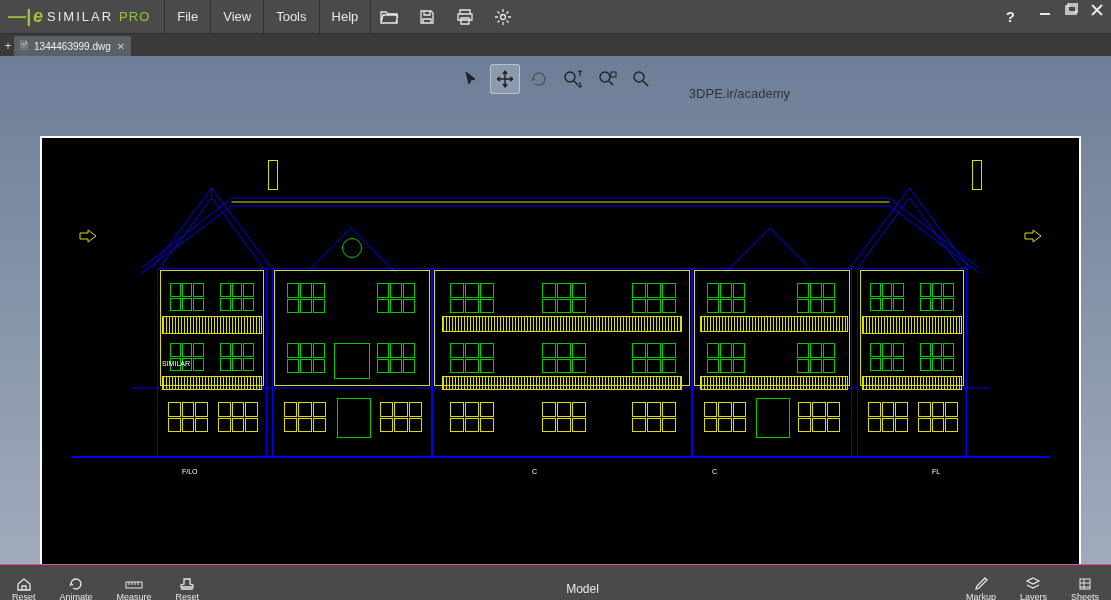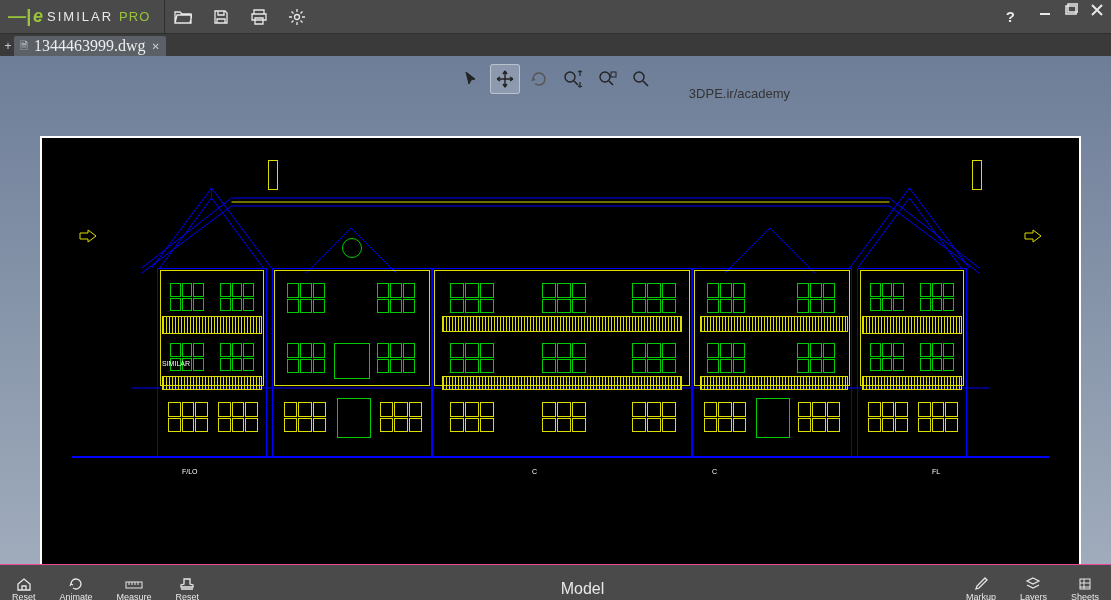--- a/index.html
+++ b/index.html
@@ -20,40 +20,40 @@
   .toolbar-icon{width:20px;height:20px;display:flex;align-items:center;justify-content:center;color:#e8e8e8;cursor:pointer;}
   .window-controls{position:absolute;right:4px;top:2px;display:flex;gap:6px;align-items:center;}
   .win-btn{width:20px;height:16px;display:flex;align-items:center;justify-content:center;color:#e8e8e8;cursor:pointer;}
   .help-q{position:absolute;right:96px;top:8px;color:#e8e8e8;font-size:15px;font-weight:bold;cursor:pointer;}
 
   
   .tab-strip{height:22px;background:#3a3a3a;display:flex;align-items:flex-end;padding-left:2px;}
   .tab-add{width:12px;height:20px;color:#ccc;font-size:12px;display:flex;align-items:center;justify-content:center;cursor:pointer;}
   .tab{background:#5a6066;height:20px;display:flex;align-items:center;padding:0 6px;gap:6px;border-radius:2px 2px 0 0;cursor:pointer;}
   .tab-icon{font-size:10px;color:#ddd;}
-  .tab-label{font-size:16px;color:#eee;font-family:Liberation Serif, serif;}
+  .tab-label{font-size:10px;color:#eee;}
   .tab-close{font-size:10px;color:#ccc;cursor:pointer;}
 
   
   .workspace{position:relative;height:calc(600px - 34px - 22px - 36px);background:linear-gradient(#6e7e98,#a0acbc);}
   .view-toolbar{position:absolute;top:8px;left:50%;transform:translateX(-50%);display:flex;gap:4px;align-items:center;}
   .view-btn{width:30px;height:30px;display:flex;align-items:center;justify-content:center;border-radius:3px;cursor:pointer;}
   .view-btn.active{background:rgba(255,255,255,.2);border:1px solid rgba(255,255,255,0.4);}
   .view-btn svg{stroke:#333;fill:none;}
   .watermark{position:absolute;top:30px;right:321px;color:#333;font-size:13px;}
 
   .canvas{position:absolute;left:40px;right:30px;top:80px;bottom:0;background:#000;border-top:2px solid #fff;border-left:2px solid #fff;border-right:2px solid #fff;overflow:hidden;}
 
   
   .bottombar{height:48px;background:#4a4a4a;display:flex;align-items:center;border-top:1px solid #ec4899;}
   .bottom-group-left{display:flex;gap:0;}
   .bottom-btn{display:flex;flex-direction:column;align-items:center;justify-content:center;padding:2px 12px;color:#e8e8e8;cursor:pointer;gap:0px;}
   .bottom-btn .ico{height:16px;display:flex;align-items:center;justify-content:center;}
   .bottom-btn .lbl{font-size:9px;}
-  .bottom-center{flex:1;text-align:center;color:#e8e8e8;font-size:16px;}
+  .bottom-center{flex:1;text-align:center;color:#e8e8e8;font-size:12px;}
   .bottom-group-right{display:flex;}
 
   
   .cad{position:absolute;left:30px;right:30px;top:20px;height:300px;}
   .ground{position:absolute;left:0;right:0;bottom:0;height:2px;background:#0000ff;}
   .outline{position:absolute;border:1px solid #0000ff;}
   .block{position:absolute;border:1px solid #dddd00;}
   .green{position:absolute;border:1px solid #00cc00;}
   .yellow{position:absolute;background:repeating-linear-gradient(90deg,#dddd00 0 1px,transparent 1px 3px);border:1px solid #dddd00;}
   .chimney{position:absolute;width:10px;height:30px;border:1px solid #dddd00;}
@@ -71,20 +71,26 @@
 </head>
 <body>
 
 <div class="menubar">
   <div class="logo">
     <span class="logo-mark">—|</span>
     <span class="logo-mark" style="margin-left:-2px">e</span>
     <span class="logo-text">SIMILAR</span>
     <span class="logo-pro">PRO</span>
   </div>
+  <div class="menu-items">
+    <div class="menu-item">File</div>
+    <div class="menu-item">View</div>
+    <div class="menu-item">Tools</div>
+    <div class="menu-item">Help</div>
+  </div>
   <div class="toolbar-icons">
     <div class="toolbar-icon">
       <svg width="18" height="16" viewBox="0 0 18 16">
           <path d="M1 3h5l2 2h9v9H1z M3 6h15l-2 8H1z" fill="none" stroke="#e8e8e8" stroke-width="1.3"></path>
         </svg>
     </div>
     <div class="toolbar-icon">
       <svg width="16" height="16" viewBox="0 0 16 16">
           <path d="M2 2h10l2 2v10H2z M5 2v4h6V2 M4 10h8v4H4z" fill="none" stroke="#e8e8e8" stroke-width="1.3"></path>
         </svg>

